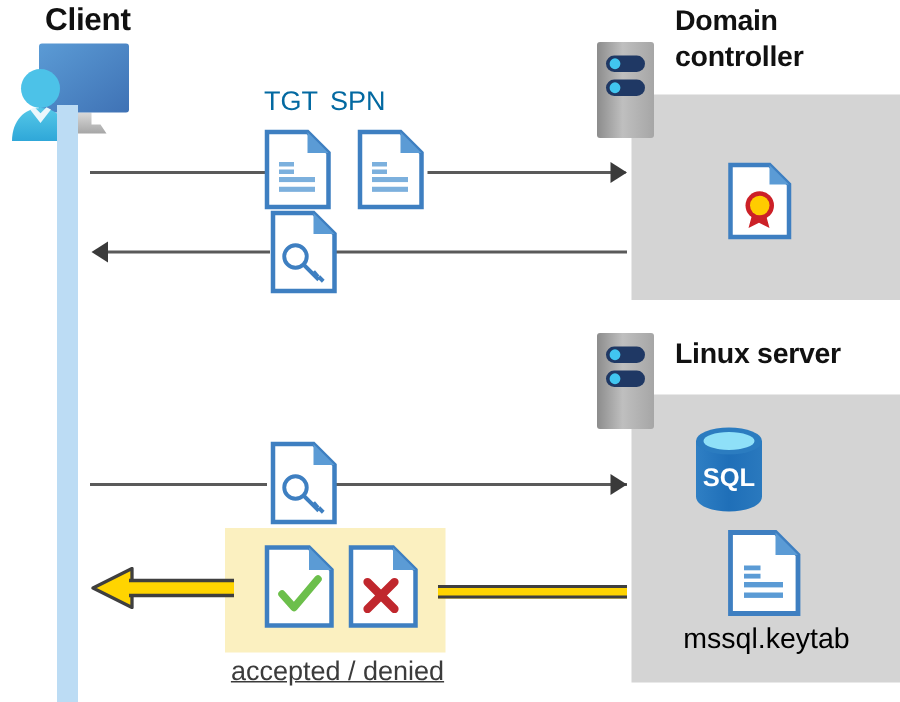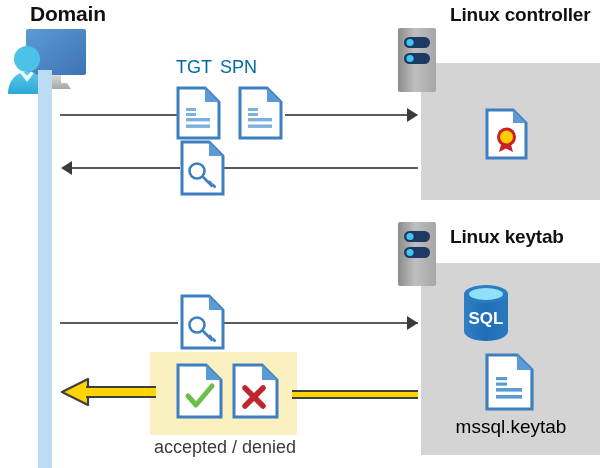--- a/index.html
+++ b/index.html
@@ -42,21 +42,21 @@
 
   
   .yline{height:9px;background:#ffd400;border-top:2px solid #3f3f3f;border-bottom:2px solid #3f3f3f;
          box-sizing:border-box;}
   #yline-b{left:292px;top:390px;width:126px;}
   #yarrow-outline{left:60px;top:378px;}
 
   
   #highlight-box{left:150px;top:352px;width:147px;height:83px;background:#fbf0c0;}
   #result-caption{left:140px;top:437px;width:170px;text-align:center;
-                  font-size:18px;color:#3b3b3b;}
+                  font-size:18px;color:#3b3b3b;text-decoration:underline;}
   .lbl-small{position:absolute;font-size:18px;color:#0369a1;}
   #tgt-label{left:176px;top:57px;}
   #spn-label{left:220px;top:57px;}
   #keytab-label{left:425px;top:416px;width:172px;text-align:center;font-size:19px;color:#000000;}
 
   
   #doc-tgt{left:176px;top:86px;}
   #doc-spn{left:238px;top:86px;}
   #doc-key-1{left:180px;top:140px;}
   #doc-key-2{left:180px;top:294px;}
@@ -67,21 +67,21 @@
 
   
   #server-dc{left:398px;top:28px;}
   #server-linux{left:398px;top:222px;}
   #sql-icon{left:454px;top:283px;}
   #client-icon{left:6px;top:26px;}
 </style>
 </head>
 <body>
 
-<div class="abs title-bold" id="client-title">Domain</div>
+<div class="abs title-bold" id="client-title">Client</div>
 
 <div class="abs" id="client-icon">
   <svg width="100" height="72" viewBox="0 0 100 72">
     <defs>
       <linearGradient id="gmon" x1="0" y1="0" x2="1" y2="1">
         <stop offset="0" stop-color="#5b9bd5"></stop>
           <stop offset="1" stop-color="#3f72b5"></stop>
       </linearGradient>
       <linearGradient id="gstand" x1="0" y1="0" x2="0" y2="1">
         <stop offset="0" stop-color="#d9d9d9"></stop>
@@ -100,21 +100,21 @@
     <path d="M2 68 c0 -13 8 -22 19 -22 c11 0 19 9 19 22 z" fill="url(#gbody)"></path>
 
     <path d="M14 47 l7 9 l7 -9 l-3 -1.5 l-4 4 l-4 -4 z" fill="#eaf7fc"></path>
 
     <circle cx="21" cy="33" r="13" fill="#4cc2e8"></circle>
   </svg>
 </div>
 
 <div class="abs" id="client-lifeline"></div>
 
-<div class="abs title-bold" id="dc-title">Linux controller</div>
+<div class="abs title-bold" id="dc-title">Domain controller</div>
 
 <div class="abs panel" id="dc-panel"></div>
 
 <div class="abs" id="server-dc">
   <svg width="42" height="67" viewBox="0 0 42 67">
     <defs>
       <linearGradient id="gsrv" x1="0" y1="0" x2="1" y2="0">
         <stop offset="0" stop-color="#8c8c8c"></stop>
           <stop offset="0.45" stop-color="#bfbfbf"></stop>
         <stop offset="1" stop-color="#a6a6a6"></stop>
@@ -131,21 +131,21 @@
 <div class="abs" id="doc-cert">
   <svg width="43" height="52" viewBox="0 0 43 52">
     <path d="M2 2 h26 l13 13 v35 h-39 z" fill="#ffffff" stroke="#3e7fc1" stroke-width="3"></path>
     <path d="M28 2 l13 13 h-13 z" fill="#5b9bd5"></path>
     <path d="M17 33 l-3 11 l7 -3.5 l7 3.5 l-3 -11 z" fill="#cc2027"></path>
     <circle cx="21.5" cy="29" r="9.5" fill="#cc2027"></circle>
     <circle cx="21.5" cy="29" r="6.5" fill="#ffcc00"></circle>
   </svg>
 </div>
 
-<div class="abs title-bold" id="linux-title">Linux keytab</div>
+<div class="abs title-bold" id="linux-title">Linux server</div>
 
 <div class="abs panel" id="linux-panel"></div>
 
 <div class="abs" id="server-linux">
   <svg width="42" height="67" viewBox="0 0 42 67">
     <rect x="0" y="0" width="38" height="64" rx="2" fill="url(#gsrv)"></rect>
     <rect x="6" y="9" width="26" height="11" rx="5.5" fill="#1f3864"></rect>
     <circle cx="12" cy="14.5" r="3.6" fill="#41c6f0"></circle>
     <rect x="6" y="25" width="26" height="11" rx="5.5" fill="#1f3864"></rect>
     <circle cx="12" cy="30.5" r="3.6" fill="#41c6f0"></circle>

